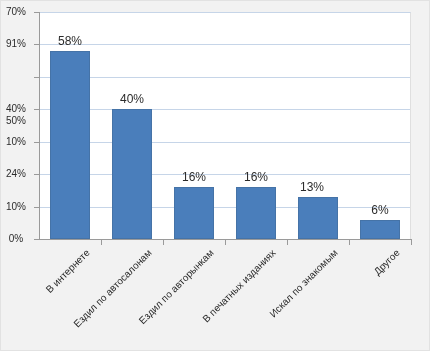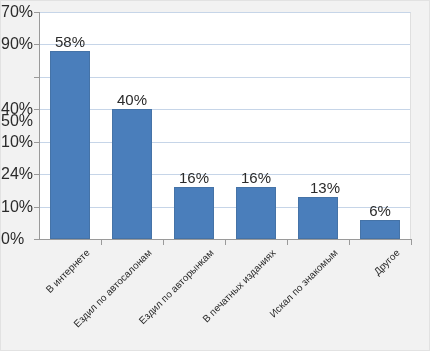--- a/index.html
+++ b/index.html
@@ -61,22 +61,22 @@
     position: absolute;
     left: 33px;
     width: 5px;
     height: 0;
     border-top: 1px solid #9a9a9a;
   }
   .ylabel {
     position: absolute;
     left: 0;
     width: 30px;
-    text-align: left;
-    font-size: 16px;
+    text-align: center;
+    font-size: 10px;
     color: #2b2b2b;
     line-height: 11px;
   }
   
   .xtick {
     position: absolute;
     top: 239px;
     width: 0;
     height: 5px;
     border-left: 1px solid #9a9a9a;
@@ -86,21 +86,21 @@
     position: absolute;
     width: 40px;
     background: #4a7ebb;
     border: 1px solid #4573a7;
     box-sizing: border-box;
   }
   .bar-value {
     position: absolute;
     width: 60px;
     text-align: center;
-    font-size: 15px;
+    font-size: 12px;
     color: #2b2b2b;
     line-height: 11px;
   }
   
   .cat-label {
     position: absolute;
     font-size: 10px;
     color: #2b2b2b;
     white-space: nowrap;
     transform: rotate(-45deg);
@@ -135,21 +135,21 @@
       <div class="ytick" style="top: 43px;"></div>
       <div class="ytick" style="top: 11px;"></div>
     </div>
   <div id="ylabels">
       <div class="ylabel" style="top: 232px;">0%</div>
       <div class="ylabel" style="top: 200px;">10%</div>
       <div class="ylabel" style="top: 167px;">24%</div>
       <div class="ylabel" style="top: 135px;">10%</div>
       <div class="ylabel" style="top: 102px;">40%</div>
       <div class="ylabel" style="top: 70px; margin-top: 44px;">50%</div>
-      <div class="ylabel" style="top: 37px;">90%</div>
+      <div class="ylabel" style="top: 37px;">91%</div>
       <div class="ylabel" style="top: 5px;">70%</div>
     </div>
 
   <div class="axis-y-line"></div>
   <div class="axis-x-line"></div>
 
   <div id="xticks">
       <div class="xtick" style="left: 100px;"></div>
       <div class="xtick" style="left: 162px;"></div>
       <div class="xtick" style="left: 224px;"></div>
@@ -163,21 +163,21 @@
       <div class="bar" style="left: 173px; top: 186px; height: 52px; background: rgb(74, 126, 187);"></div>
       <div class="bar" style="left: 235px; top: 186px; height: 52px; background: rgb(74, 126, 187);"></div>
       <div class="bar" style="left: 297px; top: 196px; height: 42px; background: rgb(74, 126, 187);"></div>
       <div class="bar" style="left: 359px; top: 219px; height: 19px; background: rgb(74, 126, 187);"></div>
     </div>
   <div id="barvalues">
       <div class="bar-value" style="left: 39px; top: 35px;">58%</div>
       <div class="bar-value" style="left: 101px; top: 93px;">40%</div>
       <div class="bar-value" style="left: 163px; top: 171px;">16%</div>
       <div class="bar-value" style="left: 225px; top: 171px;">16%</div>
-      <div class="bar-value" style="left: 294px; top: 181px;">13%</div>
+      <div class="bar-value" style="left: 281px; top: 181px;">13%</div>
       <div class="bar-value" style="left: 349px; top: 204px;">6%</div>
     </div>
   <div id="catlabels">
       <div class="cat-label" style="left: -37px; width: 120px; top: 246px;">В интернете</div>
       <div class="cat-label" style="left: 25px; width: 120px; top: 246px;">Ездил по автосалонам</div>
       <div class="cat-label" style="left: 87px; width: 120px; top: 246px;">Ездил по авторынкам</div>
       <div class="cat-label" style="left: 149px; width: 120px; top: 246px;">В печатных изданиях</div>
       <div class="cat-label" style="left: 211px; width: 120px; top: 246px;">Искал по знакомым</div>
       <div class="cat-label" style="left: 273px; width: 120px; top: 246px;">Другое</div>
     </div>

